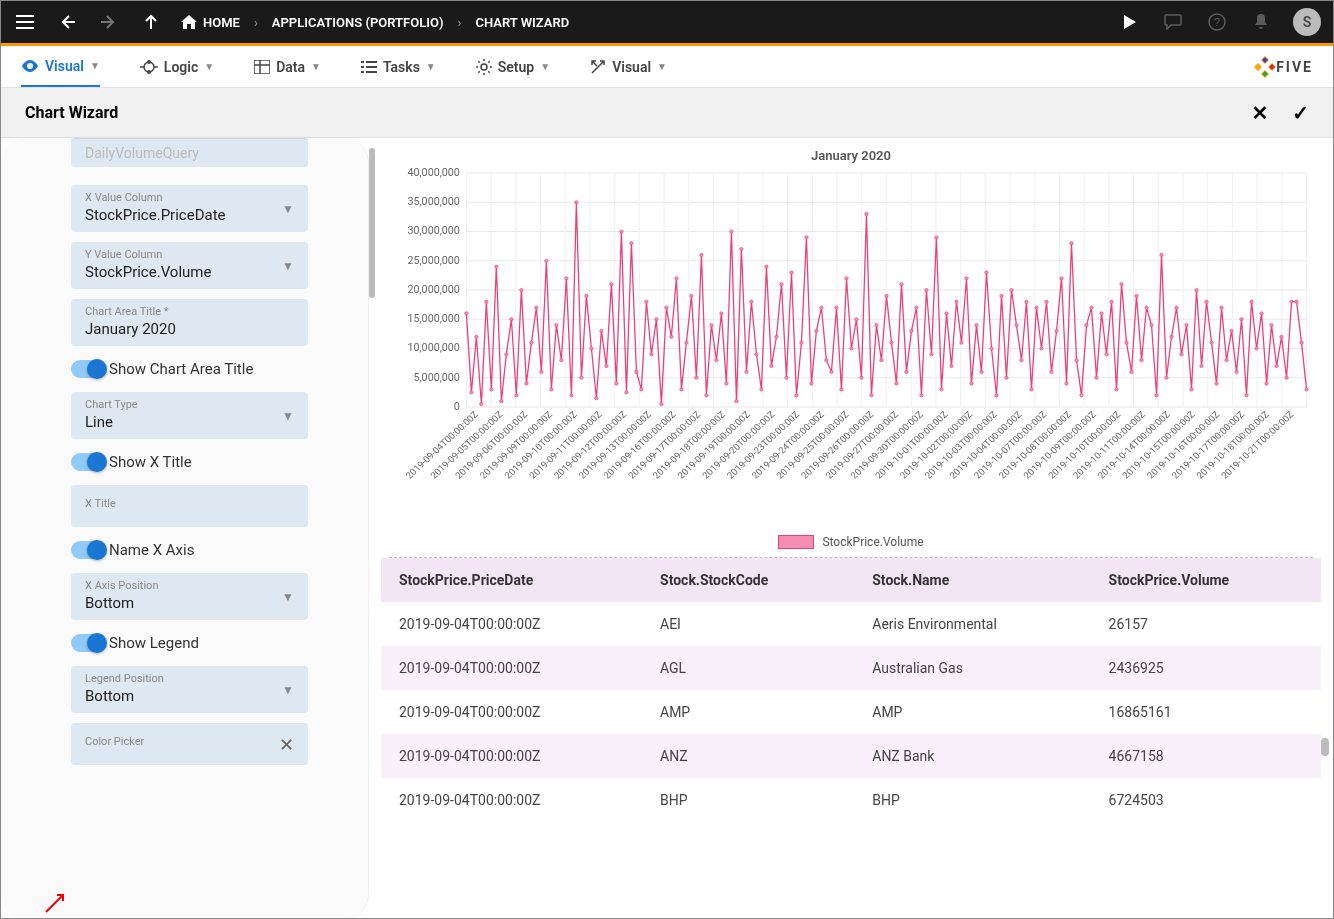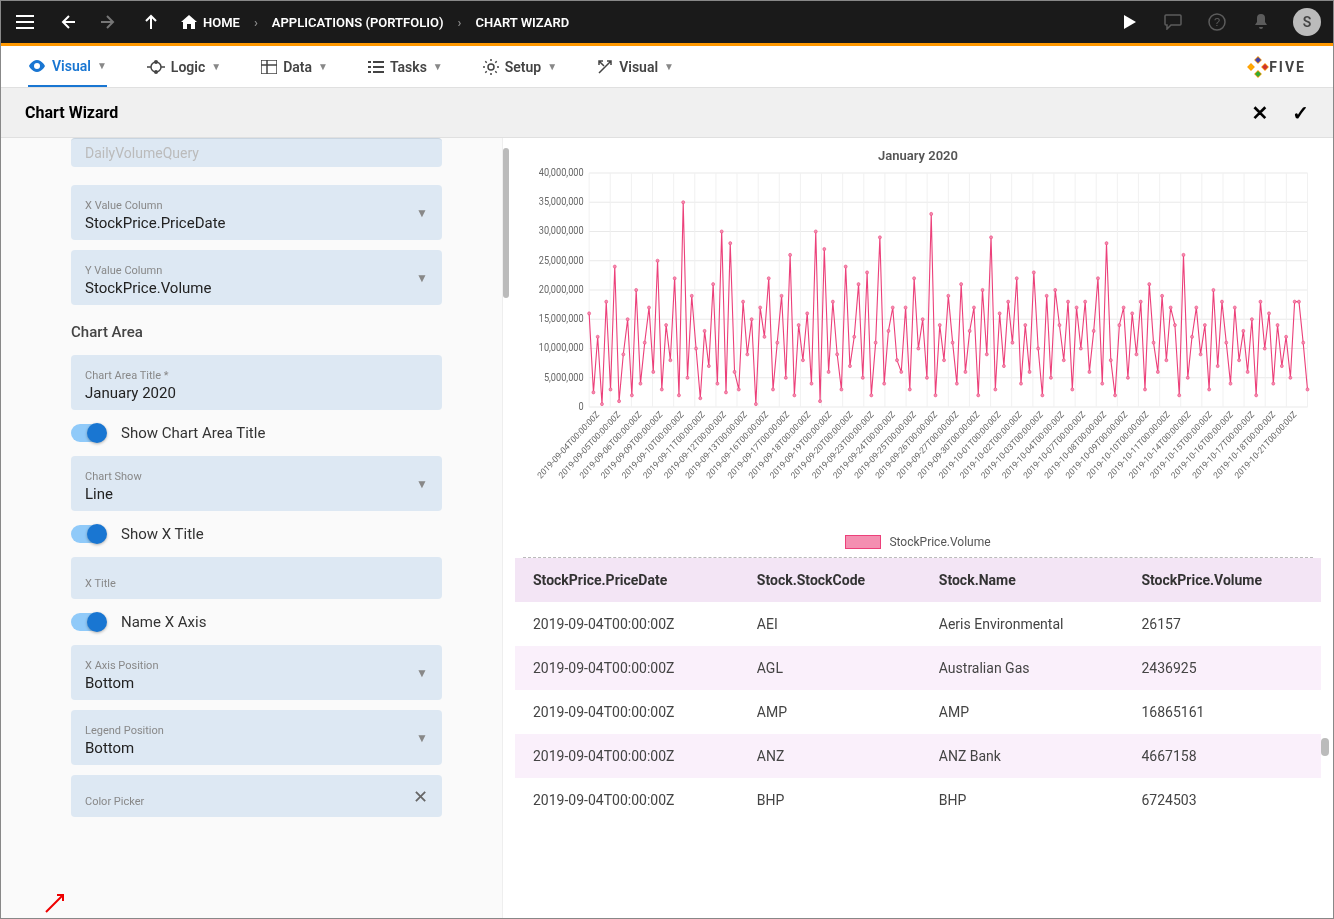--- a/index.html
+++ b/index.html
@@ -9,42 +9,42 @@
 .topbar .ic { width: 24px; height: 24px; display: flex; align-items: center; justify-content: center; margin-right: 18px; cursor: pointer; }
 .breadcrumb { display: flex; align-items: center; font-size: 13px; font-weight: 600; }
 .breadcrumb .sep { margin: 0 14px; color: #888; }
 .breadcrumb .bc-item { display: flex; align-items: flex-start; cursor: pointer; }
 .breadcrumb .bc-item svg { margin-right: 6px; }
 .topbar-right { margin-left: auto; display: flex; align-items: center; gap: 20px; }
 .topbar-right .ic { margin-right: 0; opacity: 0.6; }
 .avatar { width: 28px; height: 28px; border-radius: 50%; background: #bbb; display: flex; align-items: center; justify-content: center; color: #444; font-weight: 600; font-size: 14px; }
 .orange-bar { height: 3px; background: #ff9800; }
 
-.tabbar { height: 42px; border-bottom: 1px solid #e0e0e0; display: flex; align-items: center; padding: 0 27px; gap: 40px; font-size: 14px; font-weight: 600; color: #444; }
+.tabbar { height: 42px; border-bottom: 1px solid #e0e0e0; display: flex; align-items: center; padding: 0 20px; gap: 40px; font-size: 14px; font-weight: 600; color: #444; }
 .tabbar .tab { display: flex; align-items: center; gap: 6px; cursor: pointer; height: 100%; }
 .tabbar .tab.active { color: #1976d2; border-bottom: 2px solid #1976d2; }
 .tabbar .tab .arr { font-size: 10px; color: #888; }
 .tabbar .logo { margin-left: auto; display: flex; align-items: center; font-weight: 700; letter-spacing: 2px; }
 
 .subheader { height: 50px; background: #f0f0f0; display: flex; align-items: center; padding: 0 24px; font-size: 16px; font-weight: 700; border-bottom: 1px solid #e0e0e0; }
 .subheader .right { margin-left: auto; display: flex; gap: 24px; }
 .subheader .right .ibtn { cursor: pointer; font-size: 20px; }
 
 .main { display: flex; height: calc(919px - 42px - 3px - 42px - 50px - 1px); }
-.sidebar { width: 502px; background: #fafafa; overflow-y: auto; padding: 0 0 20px 0; border-right: 1px solid #eee; }
+.sidebar { width: 368px; background: #fafafa; overflow-y: auto; padding: 0 0 20px 0; border-right: 1px solid #eee; border-radius: 25px; }
 .sidebar::-webkit-scrollbar { width: 0; }
 .form-section { padding: 0 60px 0 70px; }
 .field-stub { background: #dde8f3; border-radius: 4px; padding: 6px 14px; color: #888; font-size: 14px; margin-bottom: 18px; position: relative; border-top: 1px solid #c8d4e0; }
 .section-title { font-size: 15px; font-weight: 500; color: #444; margin-bottom: 14px; }
-.field { background: #dde8f3; border-radius: 4px; padding: 14px 14px 8px 14px; margin-bottom: 10px; position: relative; }
+.field { background: #dde8f3; border-radius: 4px; padding: 6px 14px 8px 14px; margin-bottom: 10px; position: relative; }
 .field-label { font-size: 11px; color: #888; }
 .field-value { font-size: 15px; color: #222; margin-top: 2px; }
 .field-caret { position: absolute; right: 14px; top: 50%; transform: translateY(-50%); color: #888; font-size: 12px; }
 .field-clear { position: absolute; right: 14px; top: 50%; transform: translateY(-50%); color: #666; font-size: 18px; font-weight: 300; cursor: pointer; }
-.toggle-row { display: flex; align-items: center; gap: 16px; margin: 14px 0; }
+.toggle-row { display: flex; align-items: center; gap: 4px; margin: 14px 0; }
 .toggle { width: 34px; height: 18px; background: #90caf9; border-radius: 10px; position: relative; cursor: pointer; }
 .toggle::after { content: ""; position: absolute; width: 20px; height: 20px; background: #1976d2; border-radius: 50%; right: -2px; top: -1px; box-shadow: 0 1px 3px rgba(0,0,0,0.3); }
 .toggle-label { font-size: 15px; color: #333; }
 .arrow-annotation { position: absolute; left: 45px; bottom: 6px; width: 22px; height: 22px; pointer-events: none; }
 
 .content { flex: 1; position: relative; overflow: hidden; }
 .scroll-hint { position: absolute; left: 0; top: 10px; width: 6px; height: 150px; background: #bbb; border-radius: 3px; }
 .chart-area { padding: 10px 20px 0 20px; }
 .chart-title { text-align: center; font-size: 13px; font-weight: 600; color: #555; margin-bottom: 4px; }
 .chart-svg { width: 100%; height: 360px; }
@@ -206,50 +206,53 @@
         <div class="field-label">X Value Column</div>
         <div class="field-value">StockPrice.PriceDate</div>
         <div class="field-caret">▼</div>
       </div>
       <div class="field">
         <div class="field-label">Y Value Column</div>
         <div class="field-value">StockPrice.Volume</div>
         <div class="field-caret">▼</div>
       </div>
 
-      <div class="section-title" style="margin-top:18px">Chart Area</div>
       <div class="field">
         <div class="field-label">Chart Area Title *</div>
         <div class="field-value">January 2020</div>
       </div>
       <div class="toggle-row">
         <div class="toggle"></div>
         <div class="toggle-label">Show Chart Area Title</div>
       </div>
       <div class="field">
-        <div class="field-label">Chart Show</div>
+        <div class="field-label">Chart Type</div>
         <div class="field-value">Line</div>
         <div class="field-caret">▼</div>
       </div>
       <div class="toggle-row">
         <div class="toggle"></div>
         <div class="toggle-label">Show X Title</div>
       </div>
       <div class="field" style="height:42px">
         <div class="field-label" style="padding-top:6px">X Title</div>
         <div class="field-value"></div>
       </div>
       <div class="toggle-row">
         <div class="toggle"></div>
         <div class="toggle-label">Name X Axis</div>
       </div>
       <div class="field">
         <div class="field-label">X Axis Position</div>
         <div class="field-value">Bottom</div>
         <div class="field-caret">▼</div>
+      </div>
+      <div class="toggle-row">
+        <div class="toggle"></div>
+        <div class="toggle-label">Show Legend</div>
       </div>
       <div class="field">
         <div class="field-label">Legend Position</div>
         <div class="field-value">Bottom</div>
         <div class="field-caret">▼</div>
       </div>
       <div class="field" style="height:42px">
         <div class="field-label" style="padding-top:6px">Color Picker</div>
         <div class="field-value"></div>
         <div class="field-clear">✕</div>

